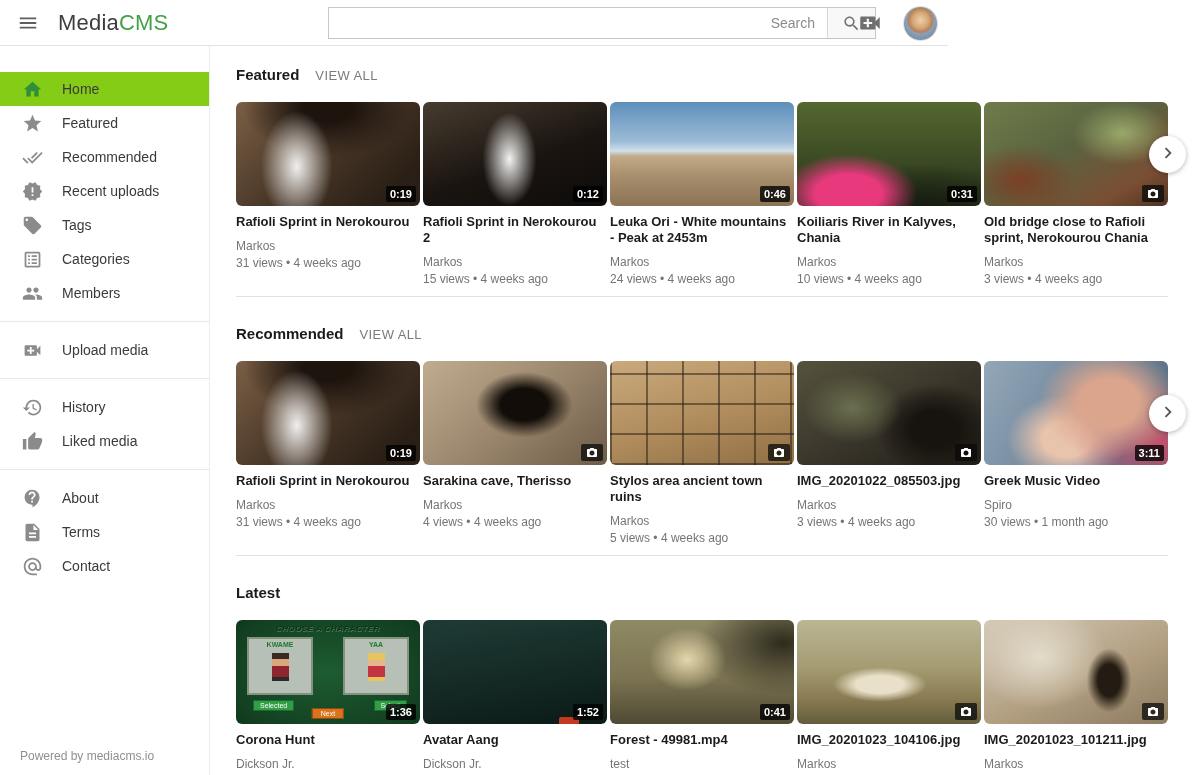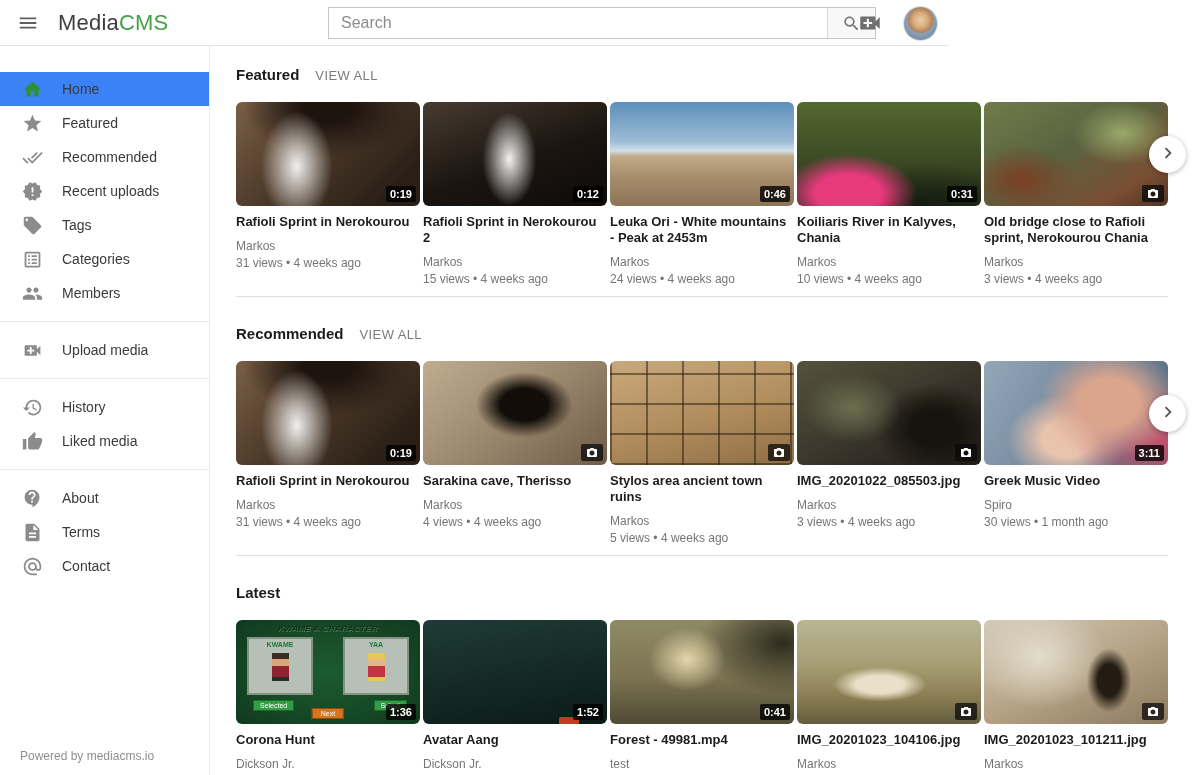--- a/index.html
+++ b/index.html
@@ -11,38 +11,38 @@
   .header { position:absolute; top:0; left:0; width:948px; height:46px; background:#fff;
     border-bottom:1px solid #e3e3e3; display:flex; align-items:center; z-index:20; }
   .menu-btn { width:40px; height:40px; margin-left:8px; border:none; background:transparent;
     display:flex; align-items:center; justify-content:center; cursor:pointer; }
   .menu-btn svg { width:22px; height:22px; fill:#5f5f5f; }
   .brand { margin-left:10px; font-size:22px; letter-spacing:0.2px; white-space:nowrap; }
   .brand .b1 { color:#3d3d3d; }
   .brand .b2 { color:#43a047; }
   .search-wrap { position:absolute; left:328px; top:7px; width:548px; height:32px;
     display:flex; border:1px solid #c6c6c6; background:#fff; }
-  .search-input { flex:1; border:none; outline:none; padding:0 12px; font-size:16px;
-    color:#222; font-family:"Liberation Sans", sans-serif; }
+  .search-input { flex:1; border:none; outline:none; padding:0 12px; font-size:14px;
+    color:#222; font-family:"Liberation Sans", sans-serif;text-align:right; }
   .search-input::placeholder { color:#8b8b8b; }
   .search-btn { width:48px; border:none; border-left:1px solid #d7d7d7; background:#f8f8f8; cursor:pointer;
     display:flex; align-items:center; justify-content:center; }
   .search-btn svg { width:19px; height:19px; fill:#757575; }
   .hdr-right { position:absolute; right:10px; top:0; height:46px; display:flex; align-items:center; gap:16px; }
   .hdr-upload { border:none; background:transparent; cursor:pointer; width:34px; height:34px;
     display:flex; align-items:center; justify-content:center; }
   .hdr-upload svg { width:26px; height:26px; fill:#6f6f6f; }
   .avatar { width:35px; height:35px; border-radius:50%; cursor:pointer; border:1px solid #ddd;
     background: radial-gradient(circle at 50% 40%, #ecd0a8 0%, #d6a878 30%, #b5835a 46%, #8ba0b5 54%, #657e99 100%); }
 
   
   .sidebar { position:absolute; top:46px; left:0; width:210px; height:729px; background:#fff;
     border-right:1px solid #ececec; padding-top:26px; z-index:10; }
   .sb-item { display:flex; align-items:center; height:34px; padding-left:20px; cursor:pointer; }
-  .sb-item.active { background:#3b82f6; }
+  .sb-item.active { background:#84cc16; }
   .sb-icon { width:24px; height:24px; display:flex; align-items:center; justify-content:center; }
   .sb-icon svg { width:21px; height:21px; fill:#8b8b8b; }
   .sb-item.active .sb-icon svg { fill:#2f9038; }
   .sb-label { margin-left:18px; font-size:14px; color:#3a3a3a; }
   .sb-divider { height:1px; background:#e8e8e8; margin:11px 0; }
   .sb-footer { position:absolute; left:20px; bottom:12px; font-size:12px; color:#8f8f8f; }
 
   
   .main { position:absolute; top:46px; left:210px; width:990px; height:729px;
     padding:20px 0 0 26px; overflow:hidden; }
@@ -405,21 +405,21 @@
         </section>
         <div class="section-divider"></div>
         <section class="section">
           <div class="section-header">
     <h2 class="section-title">Latest</h2>
           </div>
           <div class="cards-row">
             <article class="card">
       <div class="thumb thumb-game">
                 <div class="game-overlay">
-        <div class="go-heading">KWAME A CHARACTER</div>
+        <div class="go-heading">CHOOSE A CHARACTER</div>
         <div class="go-box go-left">
                     <div class="go-name">KWAME</div>
                     <div class="go-sprite sprite-kwame"></div>
                   </div>
         <div class="go-box go-right">
                     <div class="go-name">YAA</div>
                     <div class="go-sprite sprite-yaa"></div>
                   </div>
         <div class="go-btn go-sel">Selected</div>
         <div class="go-btn go-selr">Select</div>

